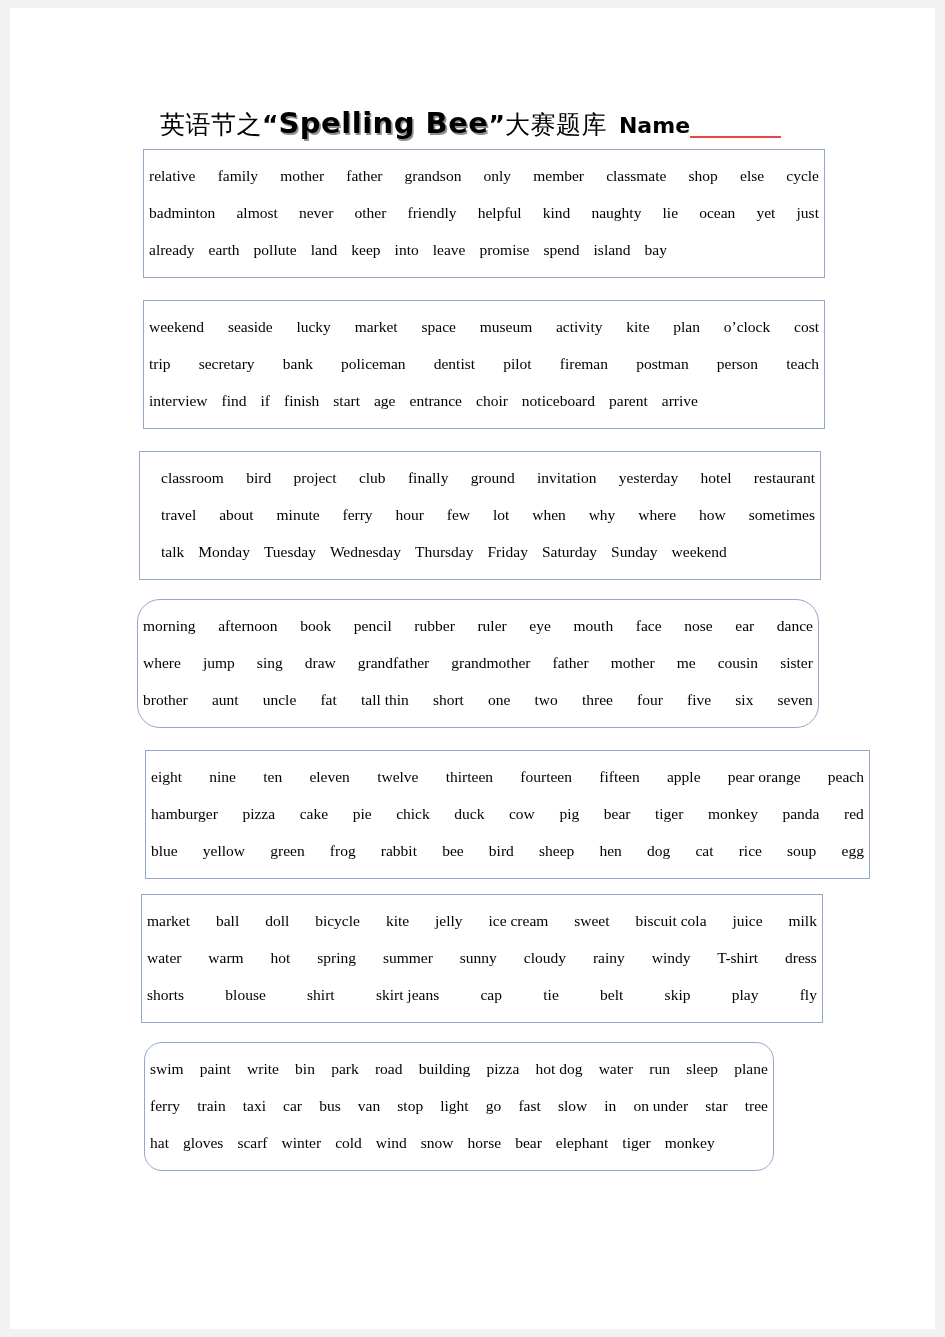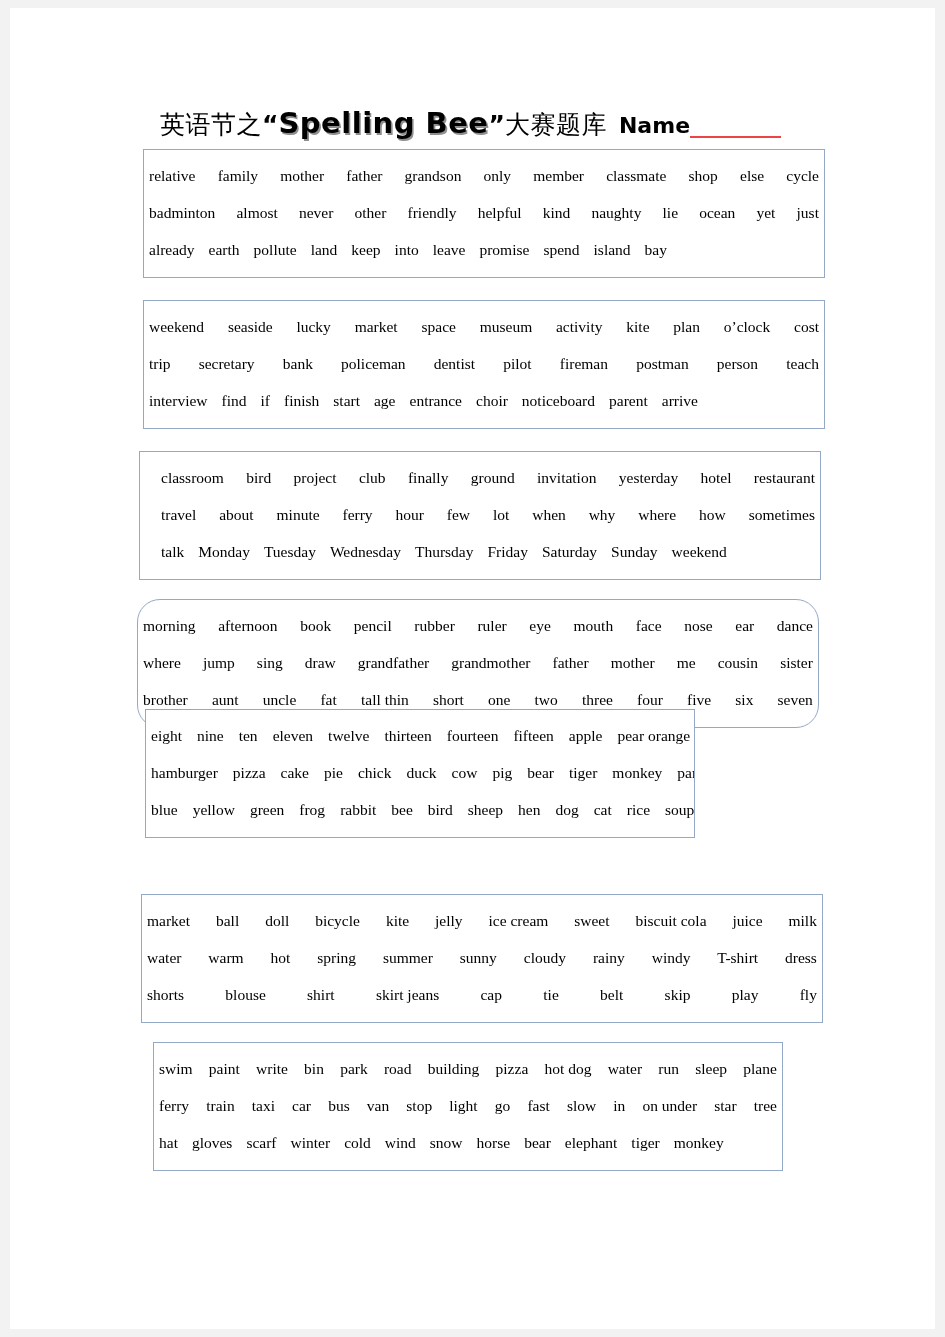--- a/index.html
+++ b/index.html
@@ -270,21 +270,21 @@
           <span class="word">short</span>
           <span class="word">one</span>
           <span class="word">two</span>
           <span class="word">three</span>
           <span class="word">four</span>
           <span class="word">five</span>
           <span class="word">six</span>
           <span class="word">seven</span>
         </div>
       </div>
-      <div class="wordbox" style="left: 135px; top: 701px; width: 550px; height: 129px;">
+      <div class="wordbox" style="left: 135px; top: 742px; width: 725px; height: 129px;">
         <div class="wordline">
           <span class="word">eight</span>
           <span class="word">nine</span>
           <span class="word">ten</span>
           <span class="word">eleven</span>
           <span class="word">twelve</span>
           <span class="word">thirteen</span>
           <span class="word">fourteen</span>
           <span class="word">fifteen</span>
           <span class="word">apple</span>
@@ -356,21 +356,21 @@
           <span class="word">shirt</span>
           <span class="word">skirt jeans</span>
           <span class="word">cap</span>
           <span class="word">tie</span>
           <span class="word">belt</span>
           <span class="word">skip</span>
           <span class="word">play</span>
           <span class="word">fly</span>
         </div>
       </div>
-      <div class="wordbox" style="left: 143px; top: 1034px; width: 630px; height: 129px;">
+      <div class="wordbox" style="left: 134px; top: 1034px; width: 630px; height: 129px; border-radius: 18px;">
         <div class="wordline">
           <span class="word">swim</span>
           <span class="word">paint</span>
           <span class="word">write</span>
           <span class="word">bin</span>
           <span class="word">park</span>
           <span class="word">road</span>
           <span class="word">building</span>
           <span class="word">pizza</span>
           <span class="word">hot dog</span>

